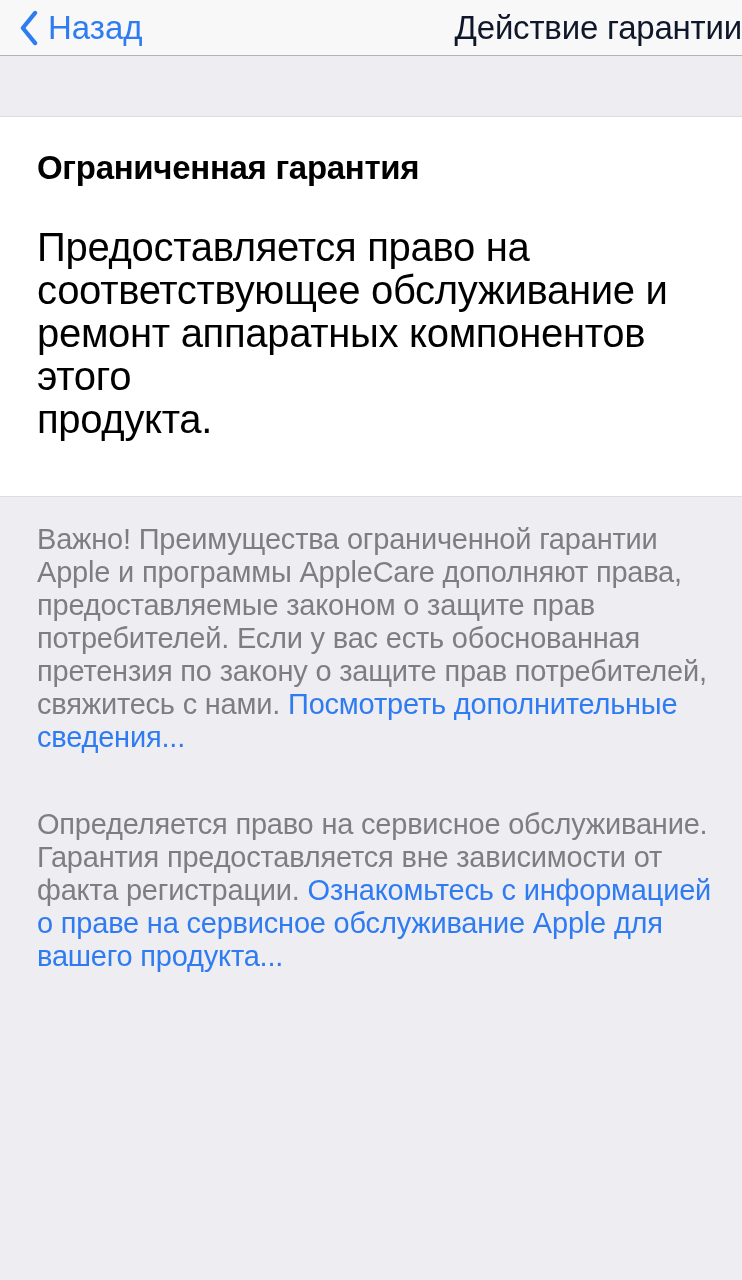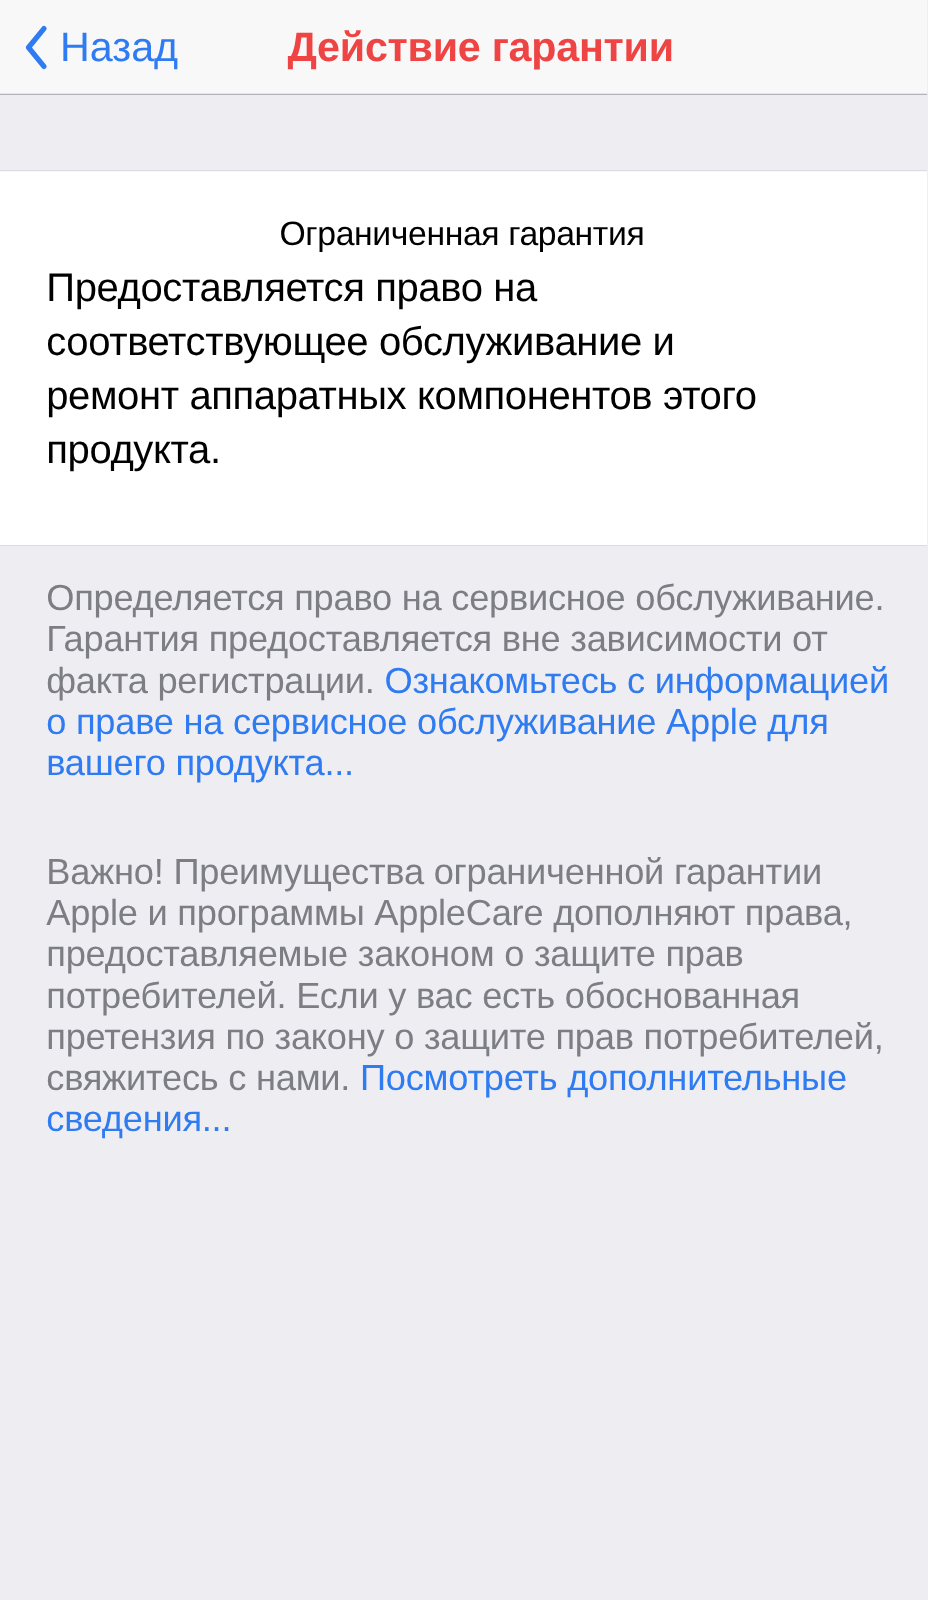--- a/index.html
+++ b/index.html
@@ -18,27 +18,27 @@
   }
   .screen{
     position:relative;
     width:742px;height:1280px;
     background:var(--page-bg);
     overflow:hidden;
   }
   
   .navbar{
     position:relative;
-    height:76px;
+    height:56px;
     background:var(--nav-bg);
     border-bottom:1px solid #B3B2B8;
-    display:flex;align-items:center;justify-content:center;
+    display:flex;align-items:center;justify-content:flex-end;
   }
   .navbar .title{
-    font-size:33px;font-weight:700;color:#ef4444;
+    font-size:33px;font-weight:400;color:#0f172a;
     letter-spacing:-0.2px;
     margin-left:27px;
   }
   .back-btn{
     position:absolute;left:18px;top:0;bottom:0;
     display:flex;align-items:center;
     color:var(--accent);
     cursor:pointer;
     background:none;border:none;
     font-family:inherit;
@@ -49,28 +49,28 @@
   .gap{height:60px;}
   
   .card{
     background:var(--card-bg);
     border-top:1px solid #DDDCE2;
     border-bottom:1px solid #DDDCE2;
     padding:29px 40px 12px 37px;
     color:#000;
   }
   .card h2{
-    font-size:27px;font-weight:400;line-height:43px;
+    font-size:33px;font-weight:700;line-height:43px;
     letter-spacing:-0.3px;
-    text-align:center;
   }
   .card .desc{
-    font-size:32px;line-height:43px;
+    font-size:40px;line-height:43px;
     letter-spacing:-0.3px;
     white-space:pre-line;
+    margin-top:37px;
   }
   .card .expiry{
     margin-top:43px;
     font-size:36px;line-height:43px;
     letter-spacing:-0.3px;
     white-space:pre-line;
   }
   .card .expiry .date{display:block;}
   
   .footnotes{
@@ -109,27 +109,27 @@
   <section class="card">
     <h2>Ограниченная гарантия</h2>
     <p class="desc">Предоставляется право на
 соответствующее обслуживание и
 ремонт аппаратных компонентов этого
 продукта.</p>
     <p class="expiry"></p>
   </section>
 
   <section class="footnotes">
-    <p><span>Определяется право на сервисное обслуживание.
-Гарантия предоставляется вне зависимости от
-факта регистрации. </span><a>Ознакомьтесь с информацией
-о праве на сервисное обслуживание Apple для
-вашего продукта...</a></p>
     <p><span>Важно! Преимущества ограниченной гарантии
 Apple и программы AppleCare дополняют права,
 предоставляемые законом о защите прав
 потребителей. Если у вас есть обоснованная
 претензия по закону о защите прав потребителей,
 свяжитесь с нами. </span><a>Посмотреть дополнительные
 сведения...</a></p>
+    <p><span>Определяется право на сервисное обслуживание.
+Гарантия предоставляется вне зависимости от
+факта регистрации. </span><a>Ознакомьтесь с информацией
+о праве на сервисное обслуживание Apple для
+вашего продукта...</a></p>
   </section>
 
 </div>
 
 </body></html>

